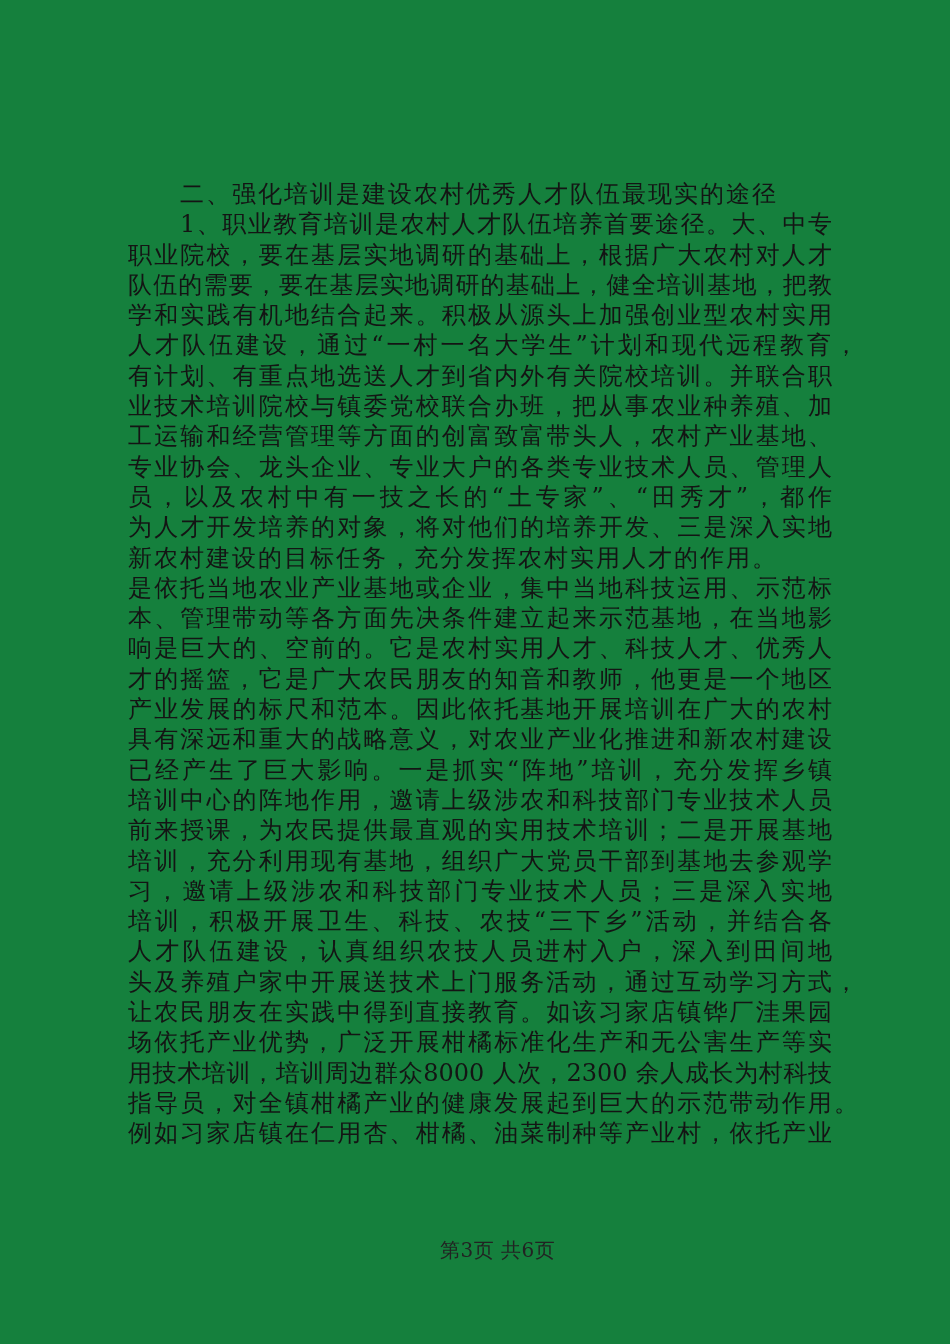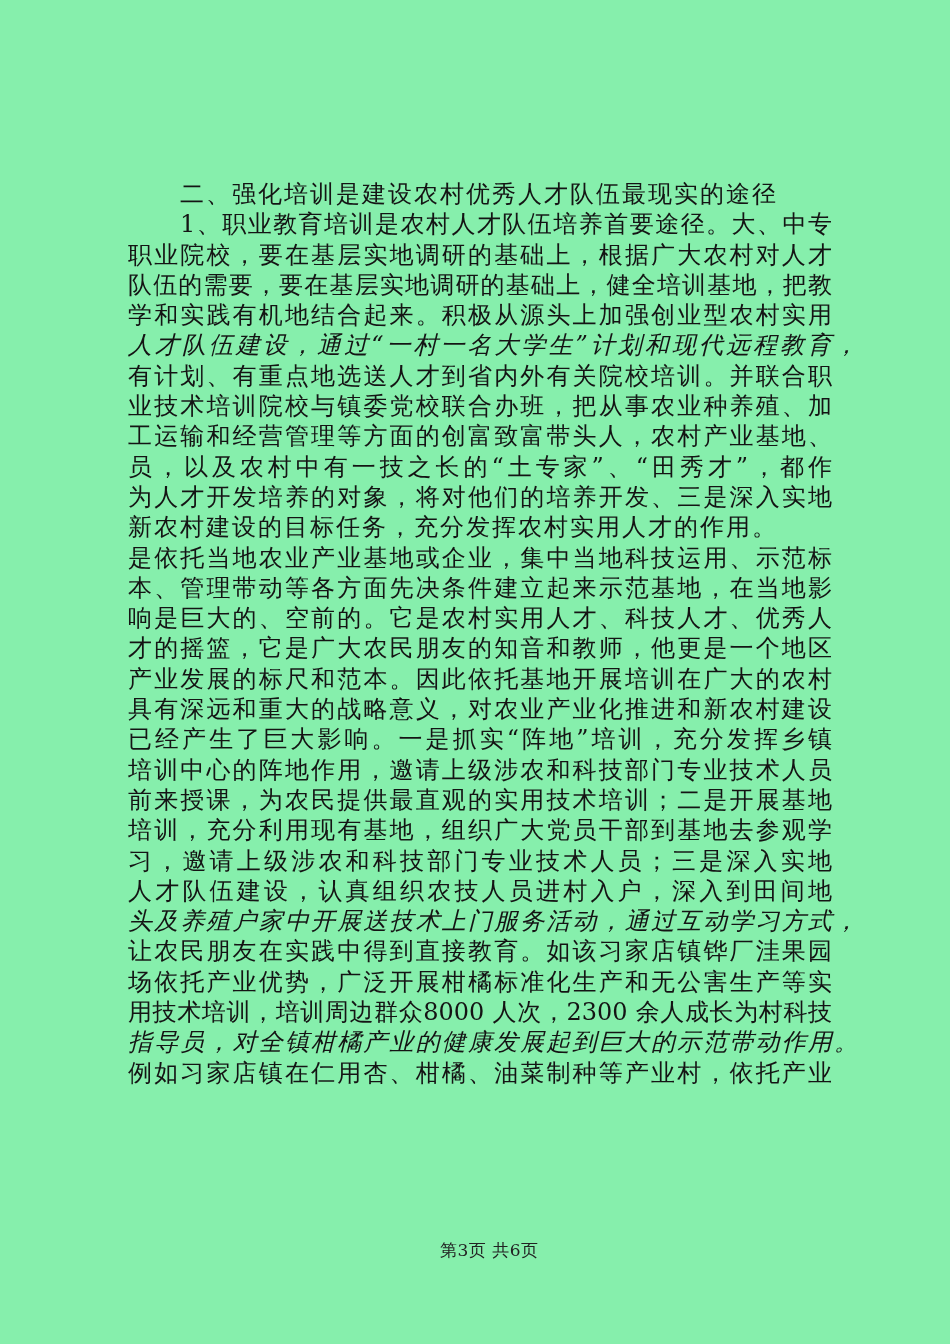--- a/index.html
+++ b/index.html
@@ -14,57 +14,56 @@
       overflow: hidden;
       font-family: "DejaVu Serif", "Liberation Serif", serif;
       color: #141414;
     }
     .page {
       position: absolute;
       left: 0;
       top: 0;
       width: 950px;
       height: 1344px;
-      background: #86efac;
+      background: #15803d;
     }
     .text-block {
       position: absolute;
       left: 128px;
       top: 179px;
       width: 704px;
     }
     .line {
       box-sizing: border-box;
       display: block;
       width: 704px;
       height: 30.3px;
       line-height: 30.3px;
       font-size: 24px;
       text-align: justify;
       text-align-last: justify;
       overflow: visible;
     }
     .line.hang {
       width: 730px;
-      font-style: italic;
     }
     .line.indent {
       padding-left: 52px;
     }
     .line.last {
       text-align-last: left;
       letter-spacing: 2px;
     }
     .footer {
       position: absolute;
       left: 440px;
       top: 1239px;
       height: 22px;
       line-height: 22px;
-      font-size: 17px;
+      font-size: 20px;
       color: #222222;
       white-space: nowrap;
       letter-spacing: 0.5px;
     }
   </style>
 </head>
 <body>
 
 <div class="page">
 
@@ -74,37 +73,39 @@
 
     <div>
       <div class="line indent">1、职业教育培训是农村人才队伍培养首要途径。大、中专</div>
       <div class="line">职业院校，要在基层实地调研的基础上，根据广大农村对人才</div>
       <div class="line">队伍的需要，要在基层实地调研的基础上，健全培训基地，把教</div>
       <div class="line">学和实践有机地结合起来。积极从源头上加强创业型农村实用</div>
       <div class="line hang">人才队伍建设，通过“一村一名大学生”计划和现代远程教育，</div>
       <div class="line">有计划、有重点地选送人才到省内外有关院校培训。并联合职</div>
       <div class="line">业技术培训院校与镇委党校联合办班，把从事农业种养殖、加</div>
       <div class="line">工运输和经营管理等方面的创富致富带头人，农村产业基地、</div>
+      <div class="line">专业协会、龙头企业、专业大户的各类专业技术人员、管理人</div>
       <div class="line">员，以及农村中有一技之长的“土专家”、“田秀才”，都作</div>
       <div class="line">为人才开发培养的对象，将对他们的培养开发、三是深入实地</div>
       <div class="line last">新农村建设的目标任务，充分发挥农村实用人才的作用。</div>
     </div>
 
     <div>
       <div class="line">是依托当地农业产业基地或企业，集中当地科技运用、示范标</div>
       <div class="line">本、管理带动等各方面先决条件建立起来示范基地，在当地影</div>
       <div class="line">响是巨大的、空前的。它是农村实用人才、科技人才、优秀人</div>
       <div class="line">才的摇篮，它是广大农民朋友的知音和教师，他更是一个地区</div>
       <div class="line">产业发展的标尺和范本。因此依托基地开展培训在广大的农村</div>
       <div class="line">具有深远和重大的战略意义，对农业产业化推进和新农村建设</div>
       <div class="line">已经产生了巨大影响。一是抓实“阵地”培训，充分发挥乡镇</div>
       <div class="line">培训中心的阵地作用，邀请上级涉农和科技部门专业技术人员</div>
       <div class="line">前来授课，为农民提供最直观的实用技术培训；二是开展基地</div>
       <div class="line">培训，充分利用现有基地，组织广大党员干部到基地去参观学</div>
       <div class="line">习，邀请上级涉农和科技部门专业技术人员；三是深入实地</div>
+      <div class="line">培训，积极开展卫生、科技、农技“三下乡”活动，并结合各</div>
       <div class="line">人才队伍建设，认真组织农技人员进村入户，深入到田间地</div>
       <div class="line hang">头及养殖户家中开展送技术上门服务活动，通过互动学习方式，</div>
       <div class="line">让农民朋友在实践中得到直接教育。如该习家店镇铧厂洼果园</div>
       <div class="line">场依托产业优势，广泛开展柑橘标准化生产和无公害生产等实</div>
       <div class="line">用技术培训，培训周边群众8000 人次，2300 余人成长为村科技</div>
       <div class="line hang">指导员，对全镇柑橘产业的健康发展起到巨大的示范带动作用。</div>
       <div class="line">例如习家店镇在仁用杏、柑橘、油菜制种等产业村，依托产业</div>
     </div>
 
   </div>

